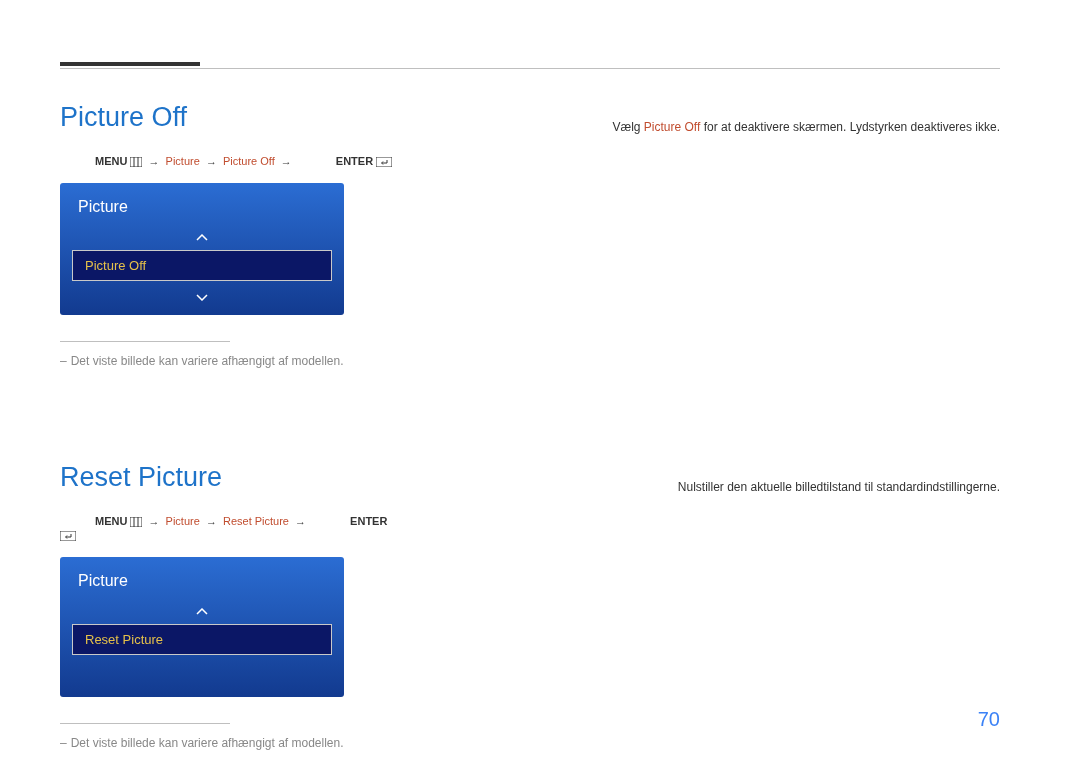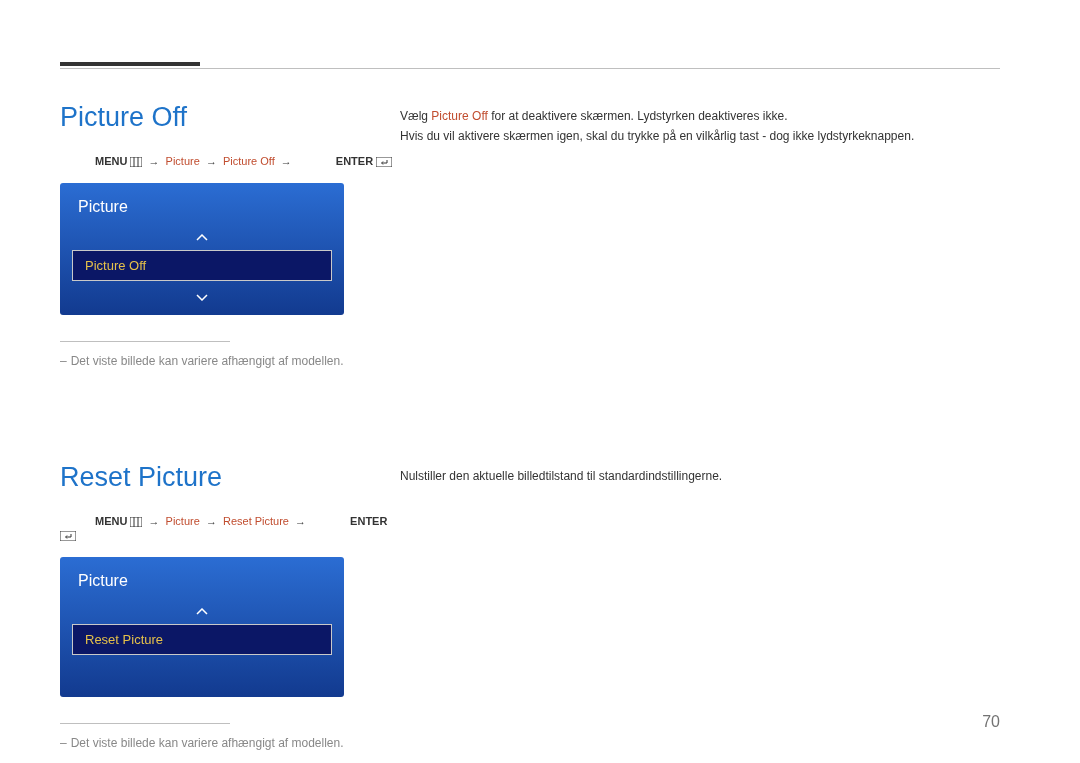--- a/index.html
+++ b/index.html
@@ -92,29 +92,30 @@
   }
   .footnote {
     font-size: 12px;
     color: #888;
   }
   .footnote .dash { margin-right: 4px; }
   .body-text {
     font-size: 12px;
     color: #333;
     line-height: 1.7;
-    margin-top: 4px;
+    margin-top: 15px;
+    text-align: right;
   }
   .body-text .hl { color: #c14d2f; }
   .page-number {
     position: absolute;
     right: 80px;
     bottom: 32px;
-    font-size: 16px;
-    color: #737373;
+    font-size: 20px;
+    color: #3b82f6;
   }
   svg { display: inline-block; }
 </style>
 </head>
 <body>
 
 <div class="top-thick"></div>
 <div class="top-rule"></div>
 
 <div class="page">
@@ -167,21 +168,20 @@
         <div class="footnote-rule"></div>
         <div class="footnote">
           <span class="dash">–</span><span>Det viste billede kan variere afhængigt af modellen.</span>
         </div>
       </div>
     </div>
 
     <div class="right">
       <div class="body-text">
         <span>Vælg </span><span class="hl">Picture Off</span><span> for at deaktivere skærmen. Lydstyrken deaktiveres ikke.</span><br>
-        <span>Hvis du vil aktivere skærmen igen, skal du trykke på en vilkårlig tast - dog ikke lydstyrkeknappen.</span>
       </div>
     </div>
   </div>
 
   <div class="columns">
     <div class="left">
       <div class="section">
         <h2 class="heading">Reset Picture</h2>
 
         <div class="path">

